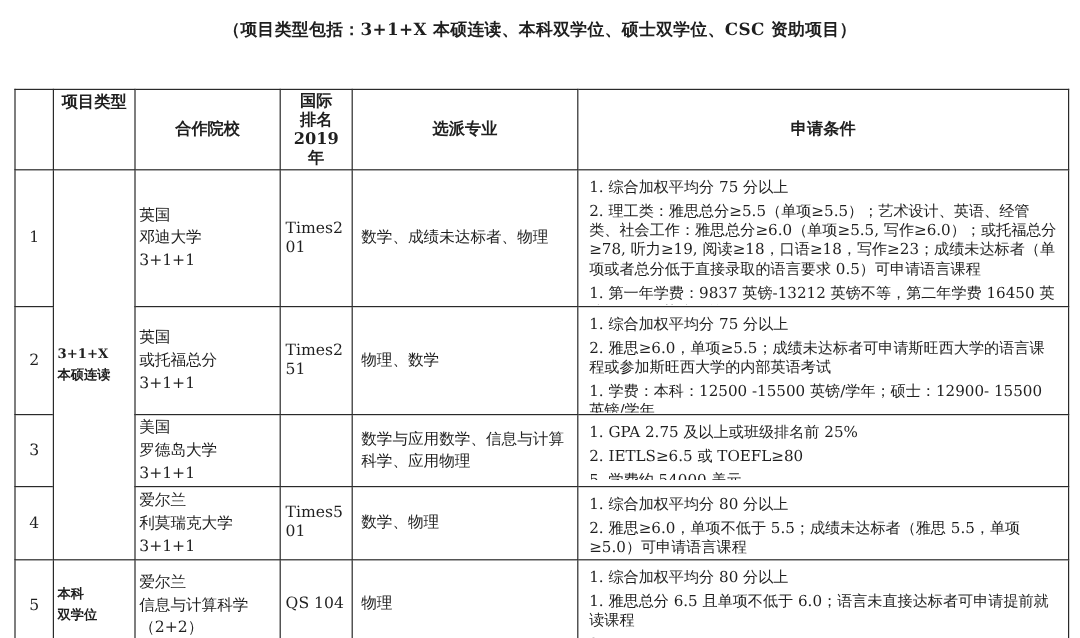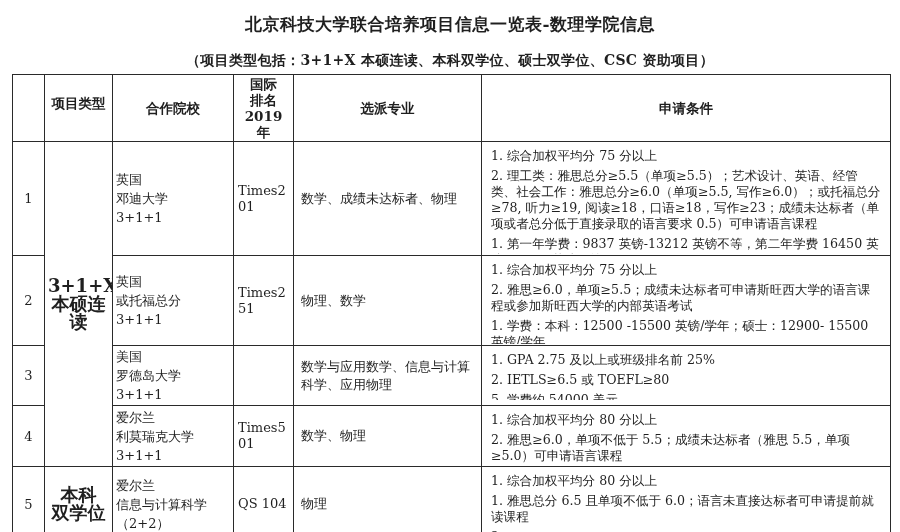--- a/index.html
+++ b/index.html
@@ -48,27 +48,26 @@
     vertical-align: middle;
     font-weight: normal;
     overflow: hidden;
   }
   .info-table th {
     font-weight: bold;
     text-align: center;
     font-size: 13.5px;
     line-height: 16px;
   }
-  th.th-type { vertical-align: top; padding-top: 20px; }
+  th.th-type { vertical-align: top; padding-top: 2px; }
   td.c-index { text-align: center; font-size: 13px; }
   td.c-type {
-    text-align: center;
     font-weight: bold;
     line-height: 18px;
-    font-size: 18px;
+    font-size: 11px;
   }
   td.c-partner { text-align: left; line-height: 19px; }
   td.c-rank {
     text-align: left;
     line-height: 16px;
     word-break: break-all;
     padding: 1px 4px;
     font-size: 13px;
   }
   td.c-major { text-align: left; padding-left: 7px; padding-right: 6px; line-height: 18px; }
@@ -90,21 +89,20 @@
   .h-r2 { height: 86px; }
   .h-r3 { height: 52px; }
   .h-r4 { height: 57px; }
   .h-r5 { height: 71px; }
 </style>
 </head>
 <body>
 
 <div class="page">
 
-  <div class="doc-title">北京科技大学联合培养项目信息一览表-数理学院信息</div>
   <div class="doc-subtitle">（项目类型包括：3+1+X 本硕连读、本科双学位、硕士双学位、CSC 资助项目）</div>
 
   <table class="info-table">
     <colgroup>
       <col style="width:32px">
       <col style="width:68px">
       <col style="width:121px">
       <col style="width:60px">
       <col style="width:188px">
       <col style="width:409px">

